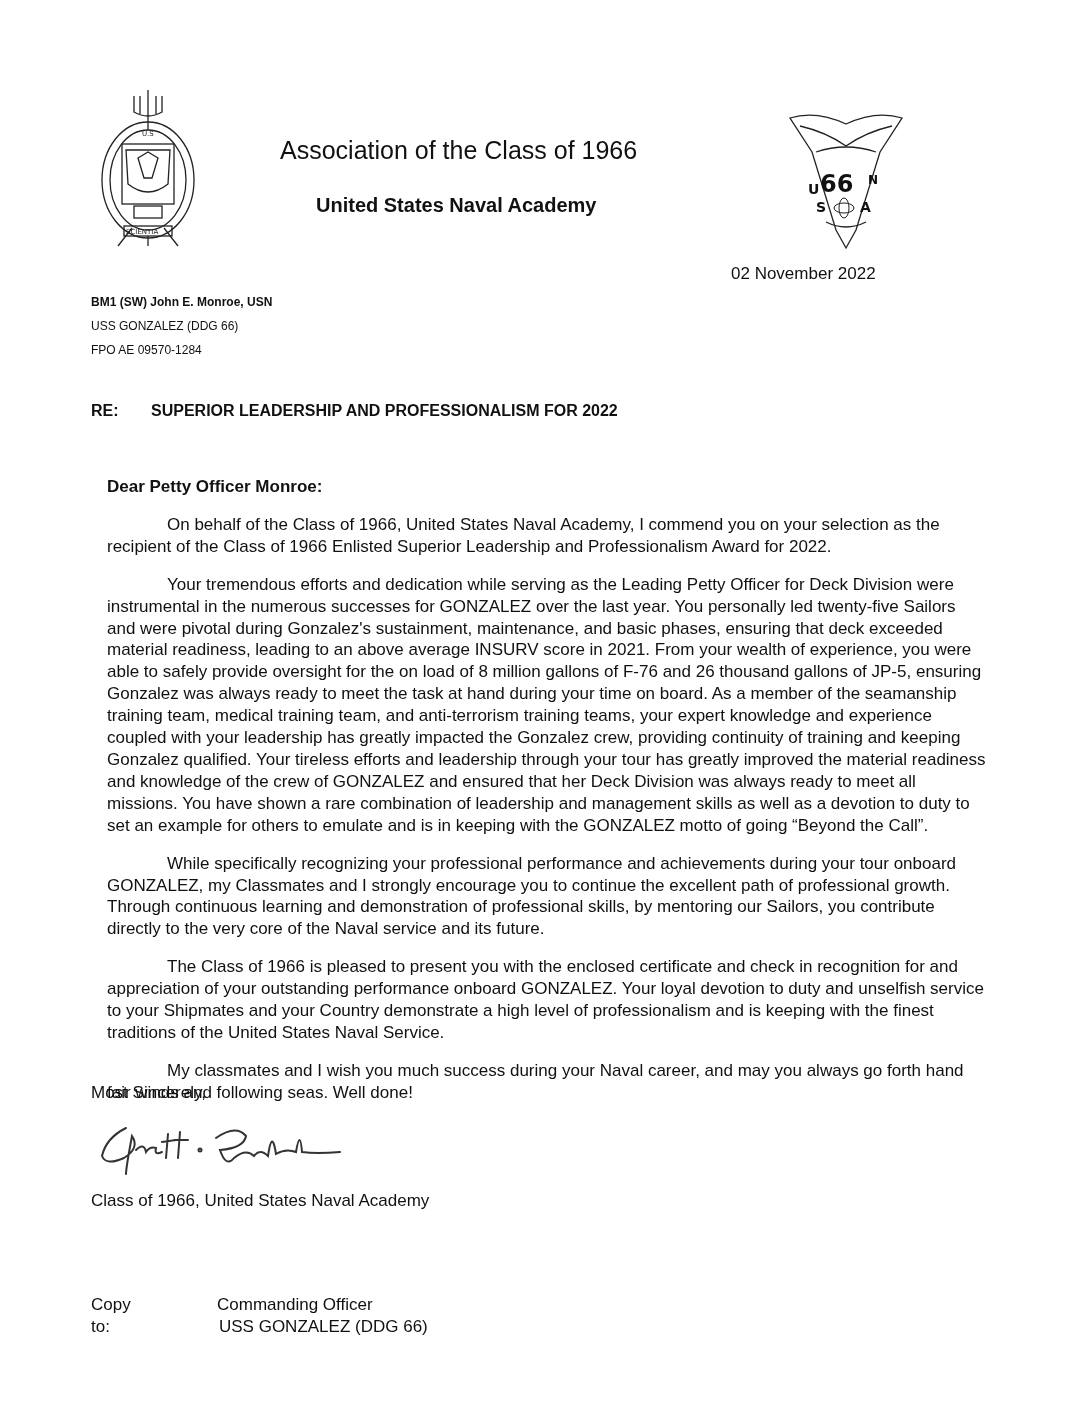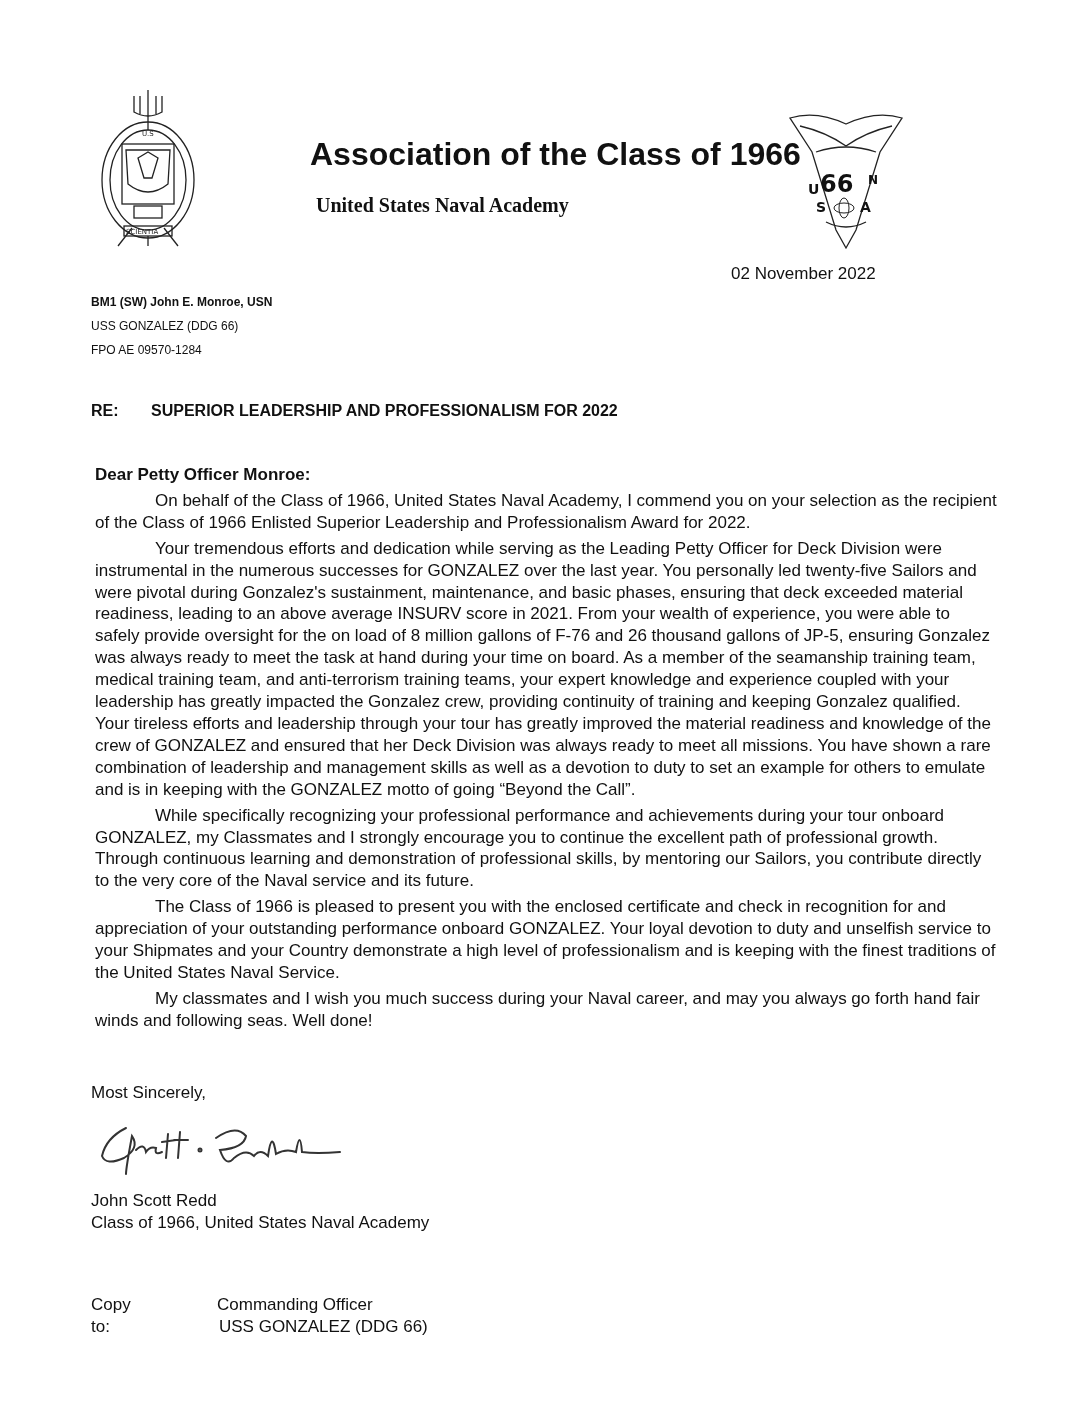--- a/index.html
+++ b/index.html
@@ -1,29 +1,29 @@
 <!DOCTYPE html>
 <html><head>
 <meta charset="utf-8">
 <style>
   html, body { margin: 0; padding: 0; background: #ffffff; }
   body { width: 1088px; height: 1408px; position: relative; overflow: hidden;
          font-family: "Liberation Sans", "DejaVu Sans", sans-serif; color: #111; }
   .abs { position: absolute; }
-  .title1 { left: 280px; top: 136px; font-size: 32px; font-weight: bold; letter-spacing: 0px; margin-left: 30px; }
-  .title2 { left: 316px; top: 194px; font-size: 20px; font-weight: bold; font-family: Liberation Serif, serif; }
+  .title1 { left: 280px; top: 136px; font-size: 25px; font-weight: normal; letter-spacing: 0px; }
+  .title2 { left: 316px; top: 194px; font-size: 20px; font-weight: bold; }
   .date { left: 731px; top: 264px; font-size: 17px; }
   .addr { left: 91px; top: 290px; font-size: 12px; line-height: 24px; }
   .addr .name { font-weight: bold; }
   .re { left: 91px; top: 399px; font-size: 16px; font-weight: bold; line-height: 24px; }
   .re .lbl { position: absolute; left: 0; top: 0; }
   .re .txt { position: absolute; left: 60px; top: 0; width: 700px; }
   .body { left: 91px; top: 460px; width: 912px; font-size: 17px; line-height: 21.9px; }
   .body .salutation { font-weight: bold; }
-  .body p { margin: 4px; }
+  .body p { margin: 16px; }
   .body .ind { text-indent: 60px; }
   .closing { left: 91px; top: 1083px; font-size: 17px; }
   .sig { left: 96px; top: 1118px; }
   .signer { left: 91px; top: 1190px; font-size: 17px; line-height: 22px; }
   .copy { left: 91px; top: 1294px; font-size: 17px; line-height: 22px; }
   .copy .lbl { position: absolute; left: 0; top: 0; }
   .copy .v1 { position: absolute; left: 126px; top: 0; white-space: nowrap; }
   .copy .v2 { position: absolute; left: 128px; top: 22px; white-space: nowrap; }
   .seal-left { left: 88px; top: 88px; }
   .seal-right { left: 786px; top: 112px; }
@@ -113,21 +113,20 @@
       <path d="M30 10 Q10 20 6 38 Q10 48 28 40 Q44 30 36 18 Q30 50 30 56"></path>
       <path d="M40 32 Q48 24 50 34 Q54 28 60 30 Q58 38 66 34"></path>
       <path d="M72 16 L70 40 M66 24 L80 22 M84 14 L82 40 M78 22 L92 22"></path>
       <circle cx="104" cy="32" r="1.5"></circle>
       <path d="M120 20 Q140 6 150 18 Q148 30 124 32 Q130 50 138 40 Q150 30 158 38 Q164 30 172 38 Q176 10 180 36 Q190 30 200 34 Q204 10 206 34 Q220 36 244 34"></path>
     </g>
   </svg>
 </div>
 
 <div class="abs signer">
-  <div>John Scott Redd</div>
   <div>Class of 1966, United States Naval Academy</div>
 </div>
 
 <div class="abs copy">
   <span class="lbl">Copy to:</span>
   <span class="v1">Commanding Officer</span>
   <span class="v2">USS GONZALEZ (DDG 66)</span>
 </div>
 
 </body></html>

